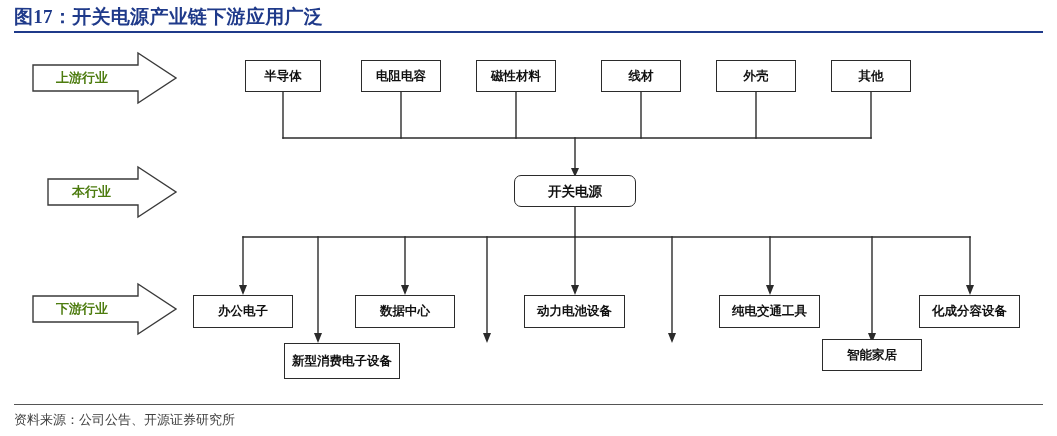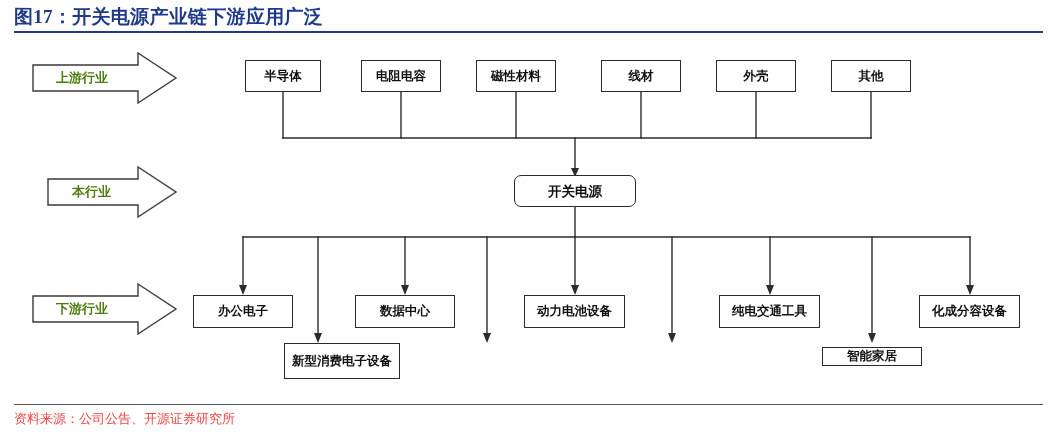--- a/index.html
+++ b/index.html
@@ -40,23 +40,23 @@
   
   #footer-rule {
     position: absolute;
     left: 14px; top: 404px;
     width: 1029px; height: 1px;
     background: #555555;
   }
   #source-note {
     position: absolute;
     left: 14px; top: 411px;
-    font-family: Liberation Mono, monospace;
+    font-family: Liberation Sans, sans-serif;
     font-size: 13px;
-    color: #ef4444;
+    color: #404040;
     white-space: nowrap;
     line-height: 17px;
   }
 
   
   #diagram {
     position: absolute;
     left: 0; top: 34px;
     width: 1057px; height: 368px;
   }
@@ -171,18 +171,18 @@
   <div class="node" style="left:355px; top:261px; width:100px; height:33px;">数据中心</div>
   <div class="node" style="left:524px; top:261px; width:101px; height:33px;">动力电池设备</div>
   <div class="node" style="left:719px; top:261px; width:101px; height:33px;">纯电交通工具</div>
   <div class="node" style="left:919px; top:261px; width:101px; height:33px;">化成分容设备</div>
 
   <div class="node two-line" style="left:284px; top:309px; width:116px; height:36px;">
     <span>新型消费电子</span>
       <br>
     <span>设备</span>
   </div>
-  <div class="node" style="left:822px; top:313px; width:100px; height:19px;">智能家居</div>
+  <div class="node" style="left:822px; top:305px; width:100px; height:32px;">智能家居</div>
 
 </div>
 
 <div id="footer-rule"></div>
 <div id="source-note">资料来源：公司公告、开源证券研究所</div>
 
 </body></html>

